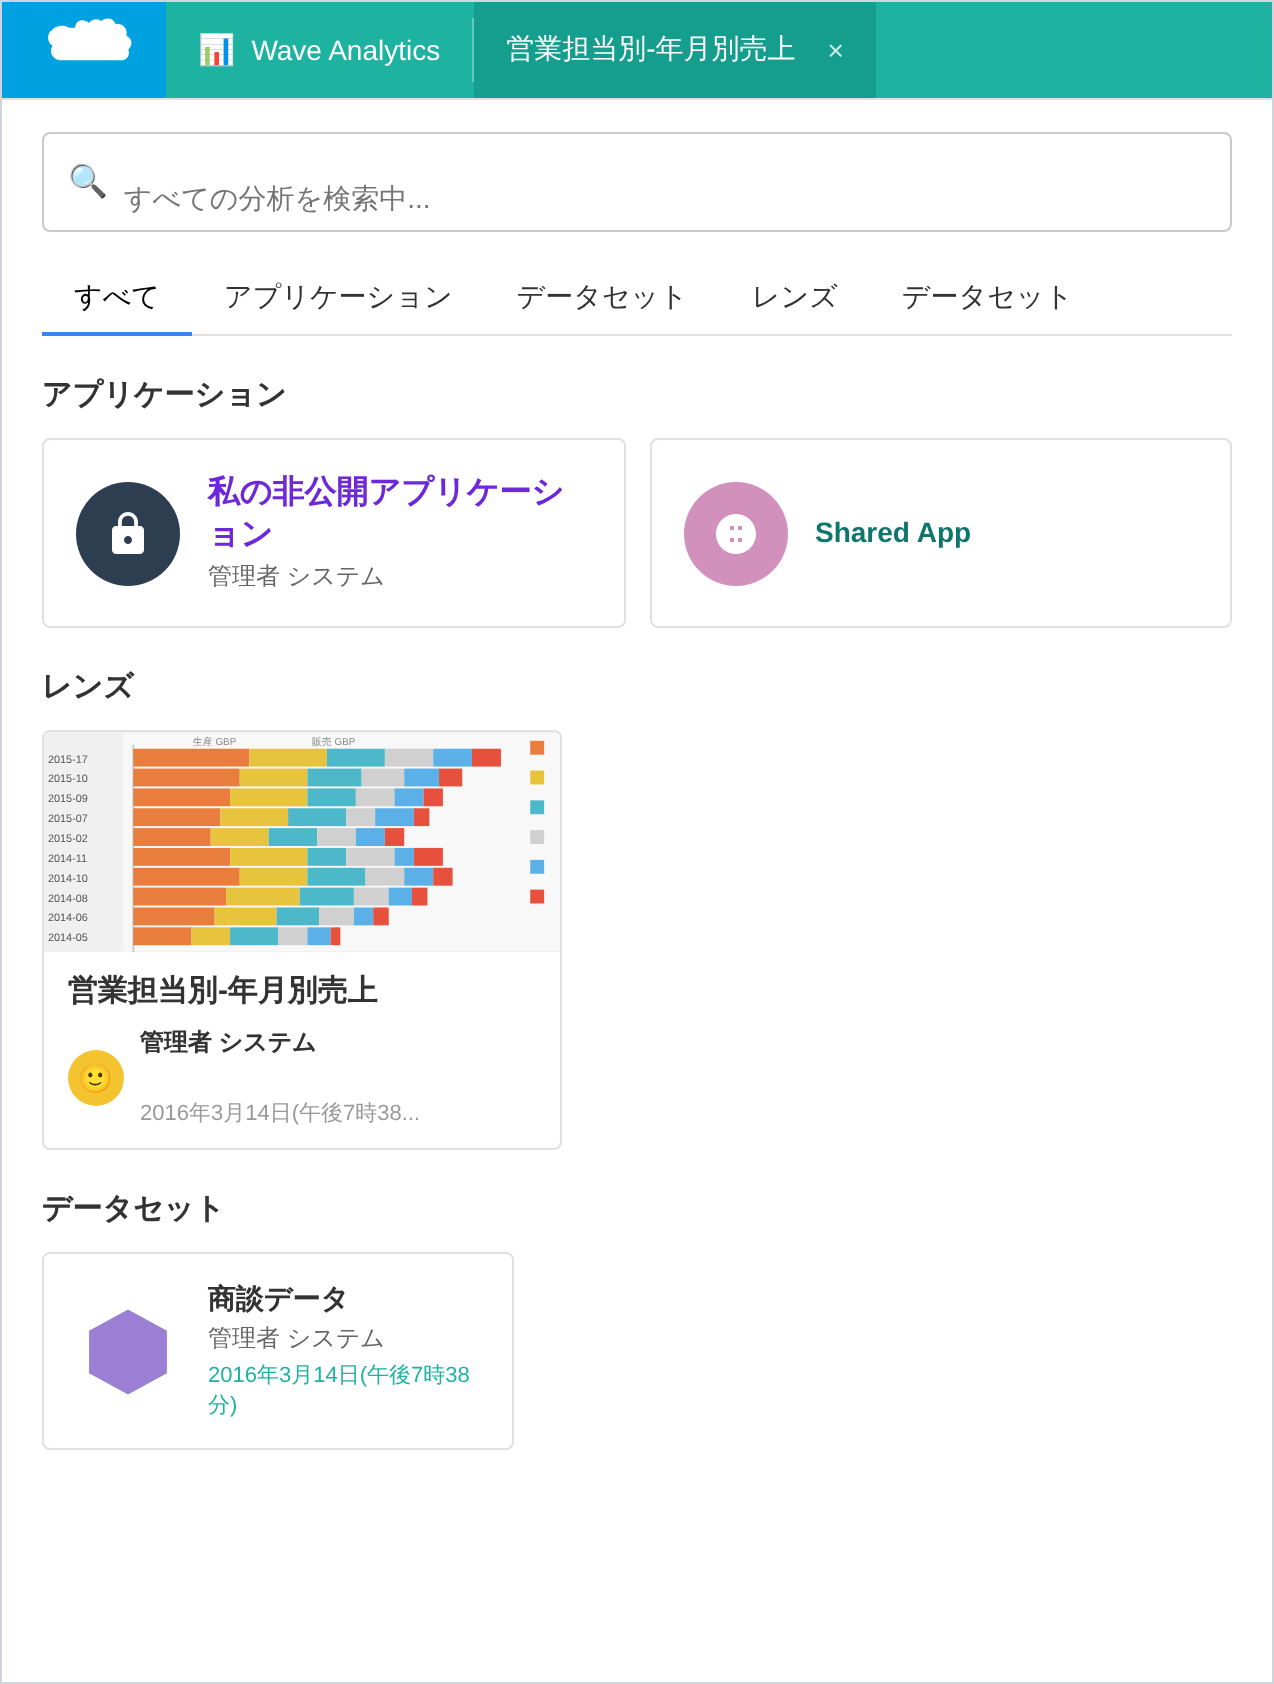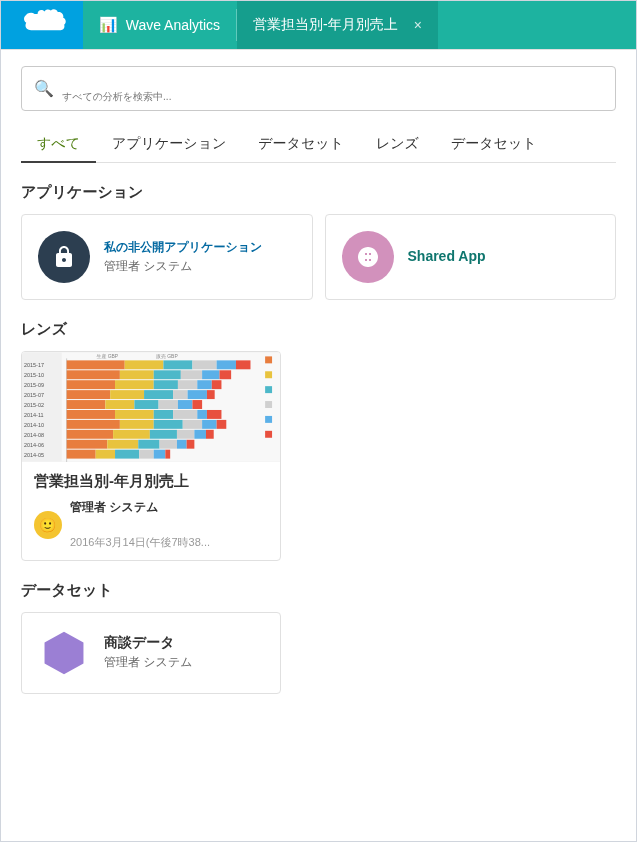--- a/index.html
+++ b/index.html
@@ -82,21 +82,21 @@
       align-items: center;
       border: 1px solid #c9c9c9;
       border-radius: 4px;
       padding: 8px 12px;
       margin-bottom: 16px;
       background: #fff;
     }
     .search-bar input {
       border: none;
       outline: none;
-      font-size: 10px;
+      font-size: 14px;
       color: #14532d;
       flex: 1;
       background: transparent;
       margin-top: 16px;
     }
     .search-icon-svg {
       color: #999;
       margin-right: 8px;
       font-size: 16px;
     }
@@ -109,22 +109,22 @@
     }
     .filter-tab {
       padding: 8px 16px;
       font-size: 14px;
       color: #333;
       cursor: pointer;
       border-bottom: 2px solid transparent;
       margin-bottom: -1px;
     }
     .filter-tab.active {
-      color: #4d7c0f;
-      border-bottom: 2px solid #404040;
+      color: #000000;
+      border-bottom: 2px solid #3b82f6;
     }
     
     .section-title {
       font-size: 15px;
       font-weight: 600;
       color: #333;
       margin-bottom: 12px;
     }
     
     .cards-row {
@@ -161,23 +161,23 @@
       background: #d291bc;
     }
     .app-info {}
     .app-name {
       font-size: 14px;
       font-weight: 600;
       color: #0f766e;
       margin-bottom: 2px;
     }
     .app-name-dark {
-      font-size: 12px;
-      font-weight: 600;
-      color: #0369a1;
+      font-size: 16px;
+      font-weight: 600;
+      color: #6d28d9;
       margin-bottom: 2px;
     }
     .app-sub {
       font-size: 12px;
       color: #666;
     }
     
     .section-lens {
       margin-bottom: 20px;
     }
@@ -238,21 +238,21 @@
     .section-dataset {}
     .dataset-card {
       border: 1px solid #e0e0e0;
       border-radius: 4px;
       padding: 14px 16px;
       display: flex;
       align-items: center;
       gap: 14px;
       cursor: pointer;
       background: #fff;
-      width: 260px;
+      width: 236px;
     }
     .dataset-icon {
       width: 52px;
       height: 52px;
       display: flex;
       align-items: center;
       justify-content: center;
       flex-shrink: 0;
     }
     .hex-shape {
@@ -464,18 +464,19 @@
       <div class="section-title">データセット</div>
       <div class="dataset-card">
         <div class="dataset-icon">
           <svg class="hex-shape" viewBox="0 0 52 52" xmlns="http://www.w3.org/2000/svg">
             <polygon points="26,2 48,14 48,38 26,50 4,38 4,14" fill="#9b7fd4"></polygon>
           </svg>
         </div>
         <div class="dataset-info">
           <div class="dataset-name">商談データ</div>
           <div class="dataset-sub">管理者 システム</div>
+          <div class="dataset-date">2016年3月14日(午後7時38分)</div>
         </div>
       </div>
     </div>
 
   </div>
 </div>
 
 </body></html>

